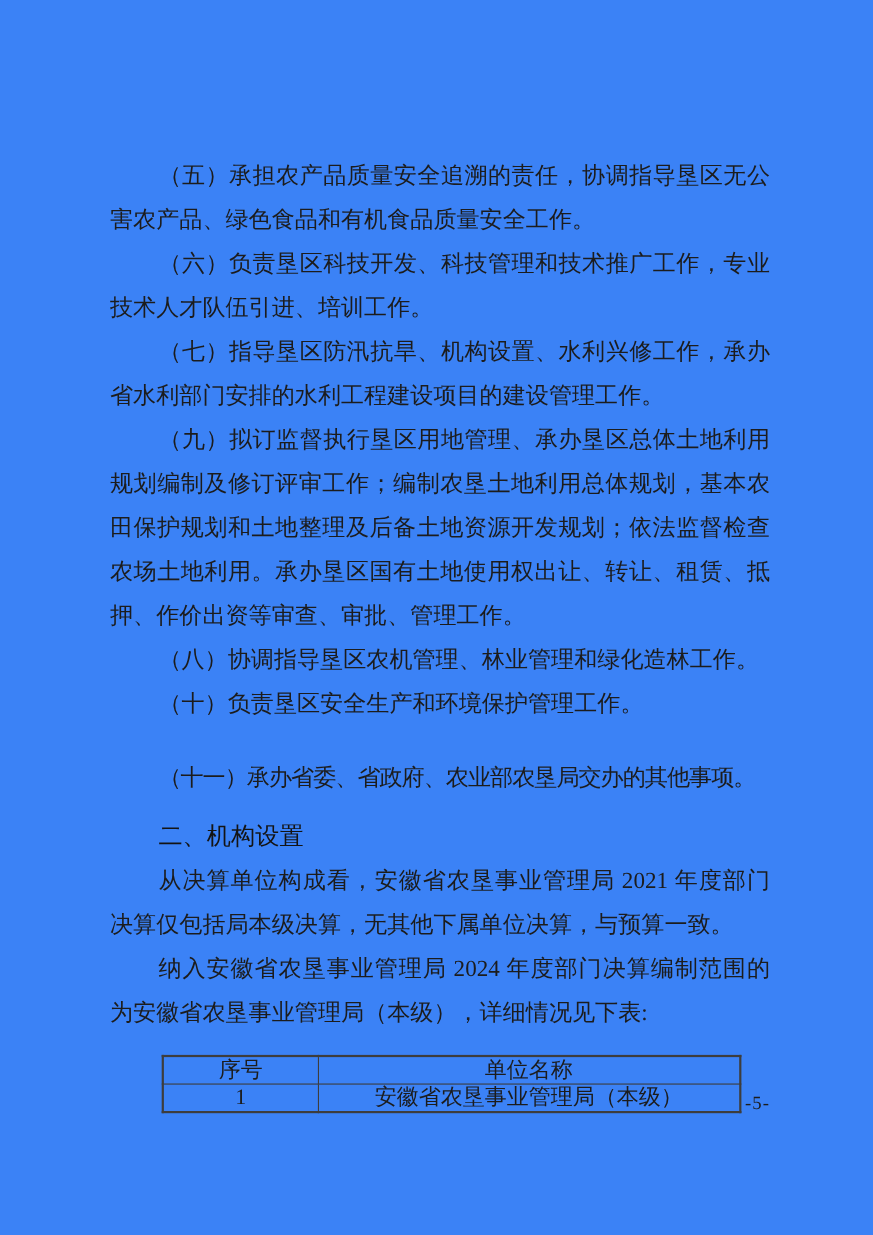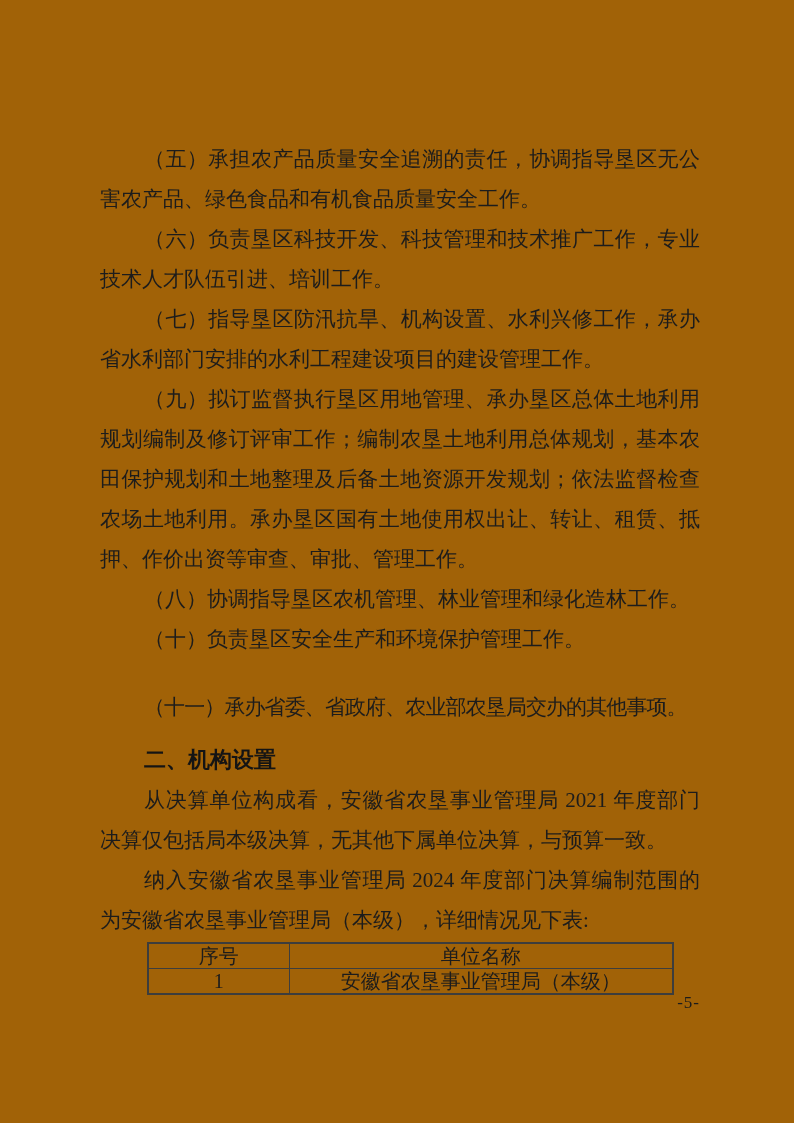--- a/index.html
+++ b/index.html
@@ -5,21 +5,21 @@
   html, body {
     margin: 0;
     padding: 0;
     background: #e8e8e8;
   }
   .page {
     position: relative;
     width: 794px;
     height: 1123px;
     margin: 0 auto;
-    background: #a16207;
+    background: #3b82f6;
     font-family: "Liberation Serif", "DejaVu Serif", serif;
     color: #1c1c1c;
     overflow: hidden;
   }
   .content {
     position: absolute;
     left: 100px;
     top: 139px;
     width: 600px;
   }
@@ -34,30 +34,30 @@
   }
   .par.tight {
     letter-spacing: -0.9px;
     margin-top: 28px;
   }
   .section-heading {
     margin: 13px 0 0 0;
     padding: 0;
     font-size: 22px;
     line-height: 40px;
-    font-weight: bold;
+    font-weight: normal;
     font-family: "Liberation Sans", "DejaVu Sans", sans-serif;
     text-indent: 44px;
     color: #141414;
   }
   table.units {
     border-collapse: collapse;
     table-layout: fixed;
     width: 525px;
-    margin: 2px 0 0 47px;
+    margin: 19px 0 0 47px;
     border: 2px solid #3d3d3d;
   }
   table.units th,
   table.units td {
     border: 1px solid #3d3d3d;
     height: 24px;
     padding: 0 4px;
     text-align: center;
     vertical-align: middle;
     font-size: 20px;

